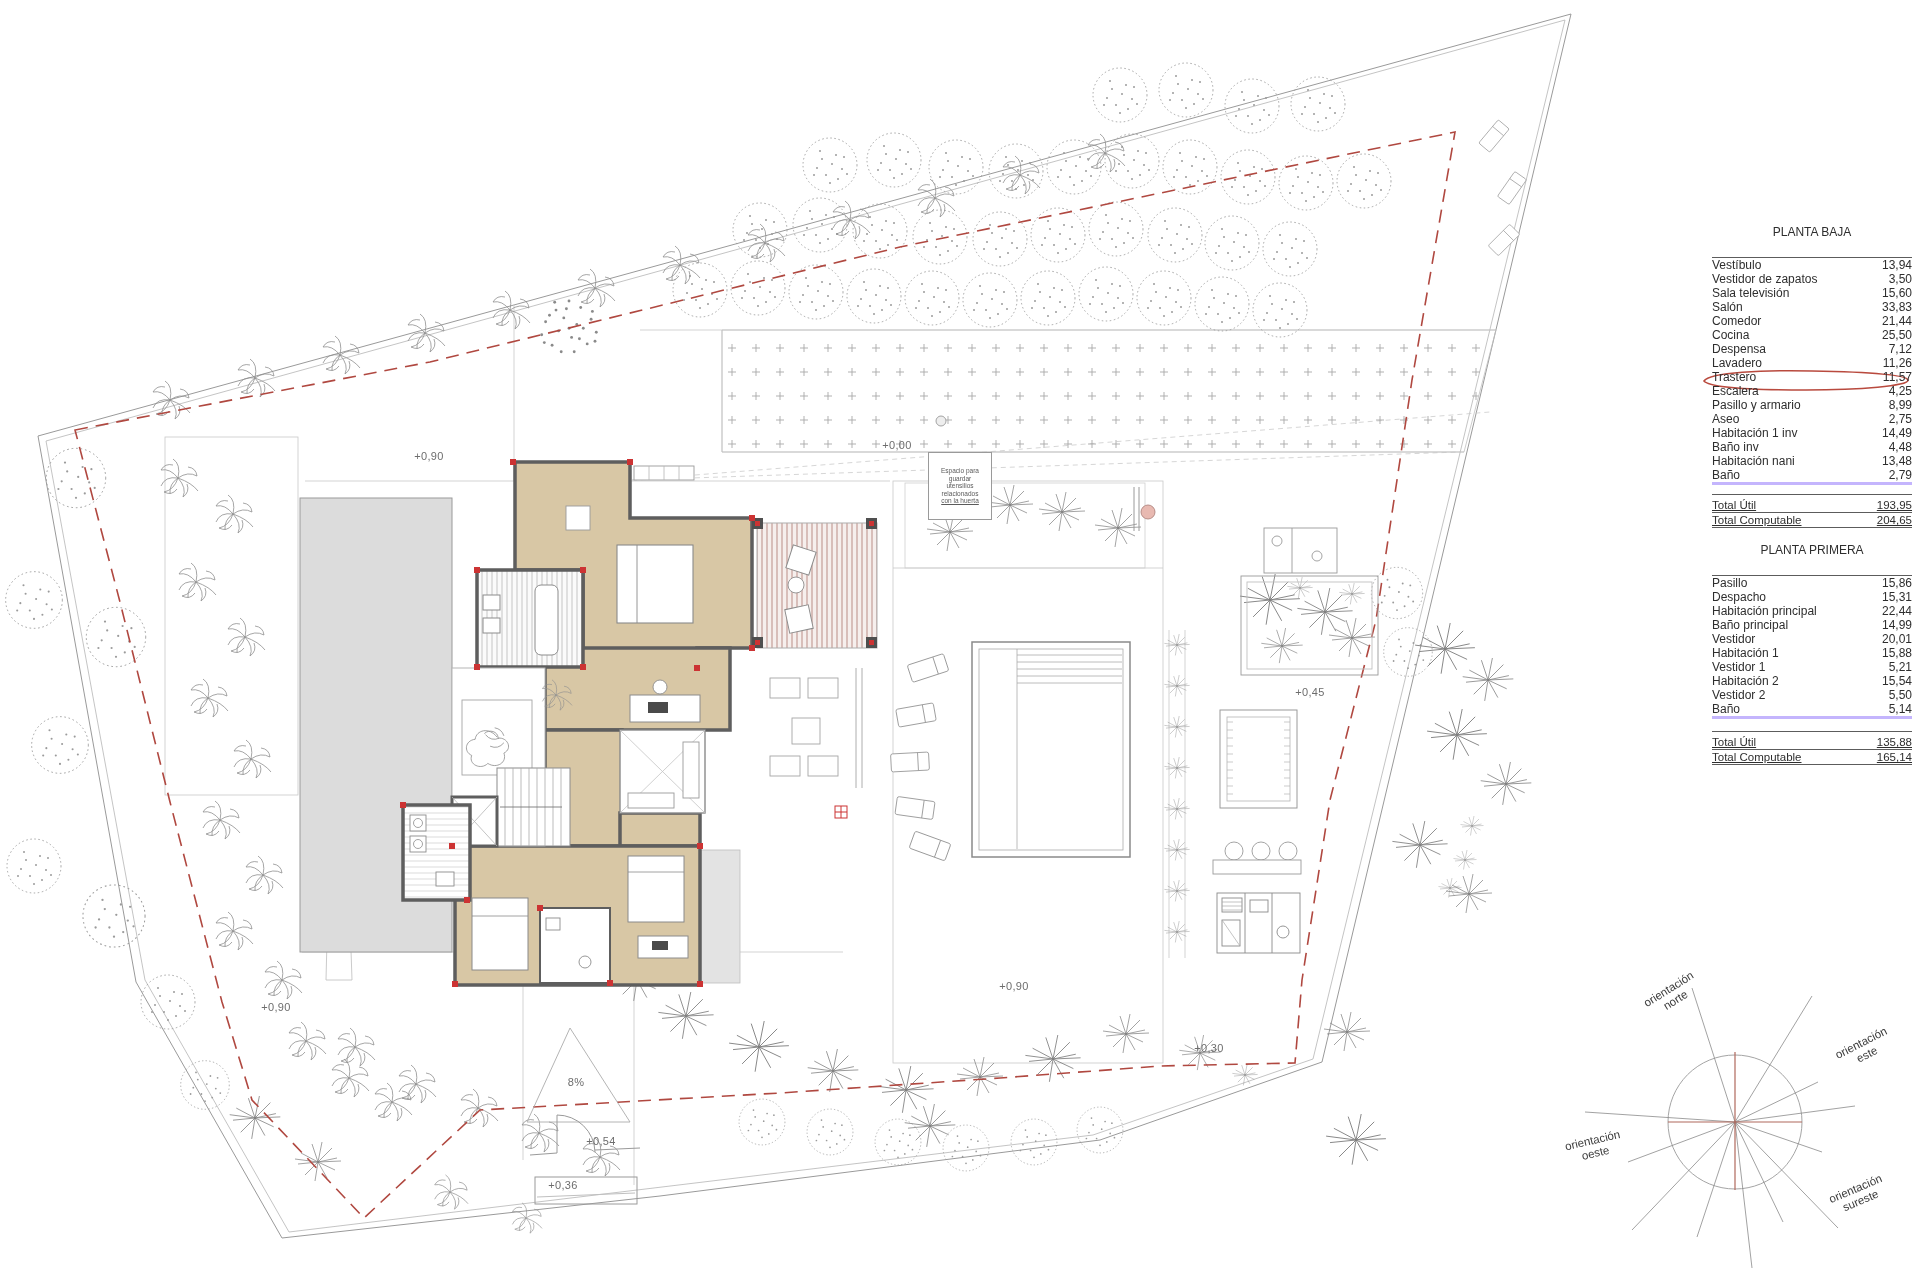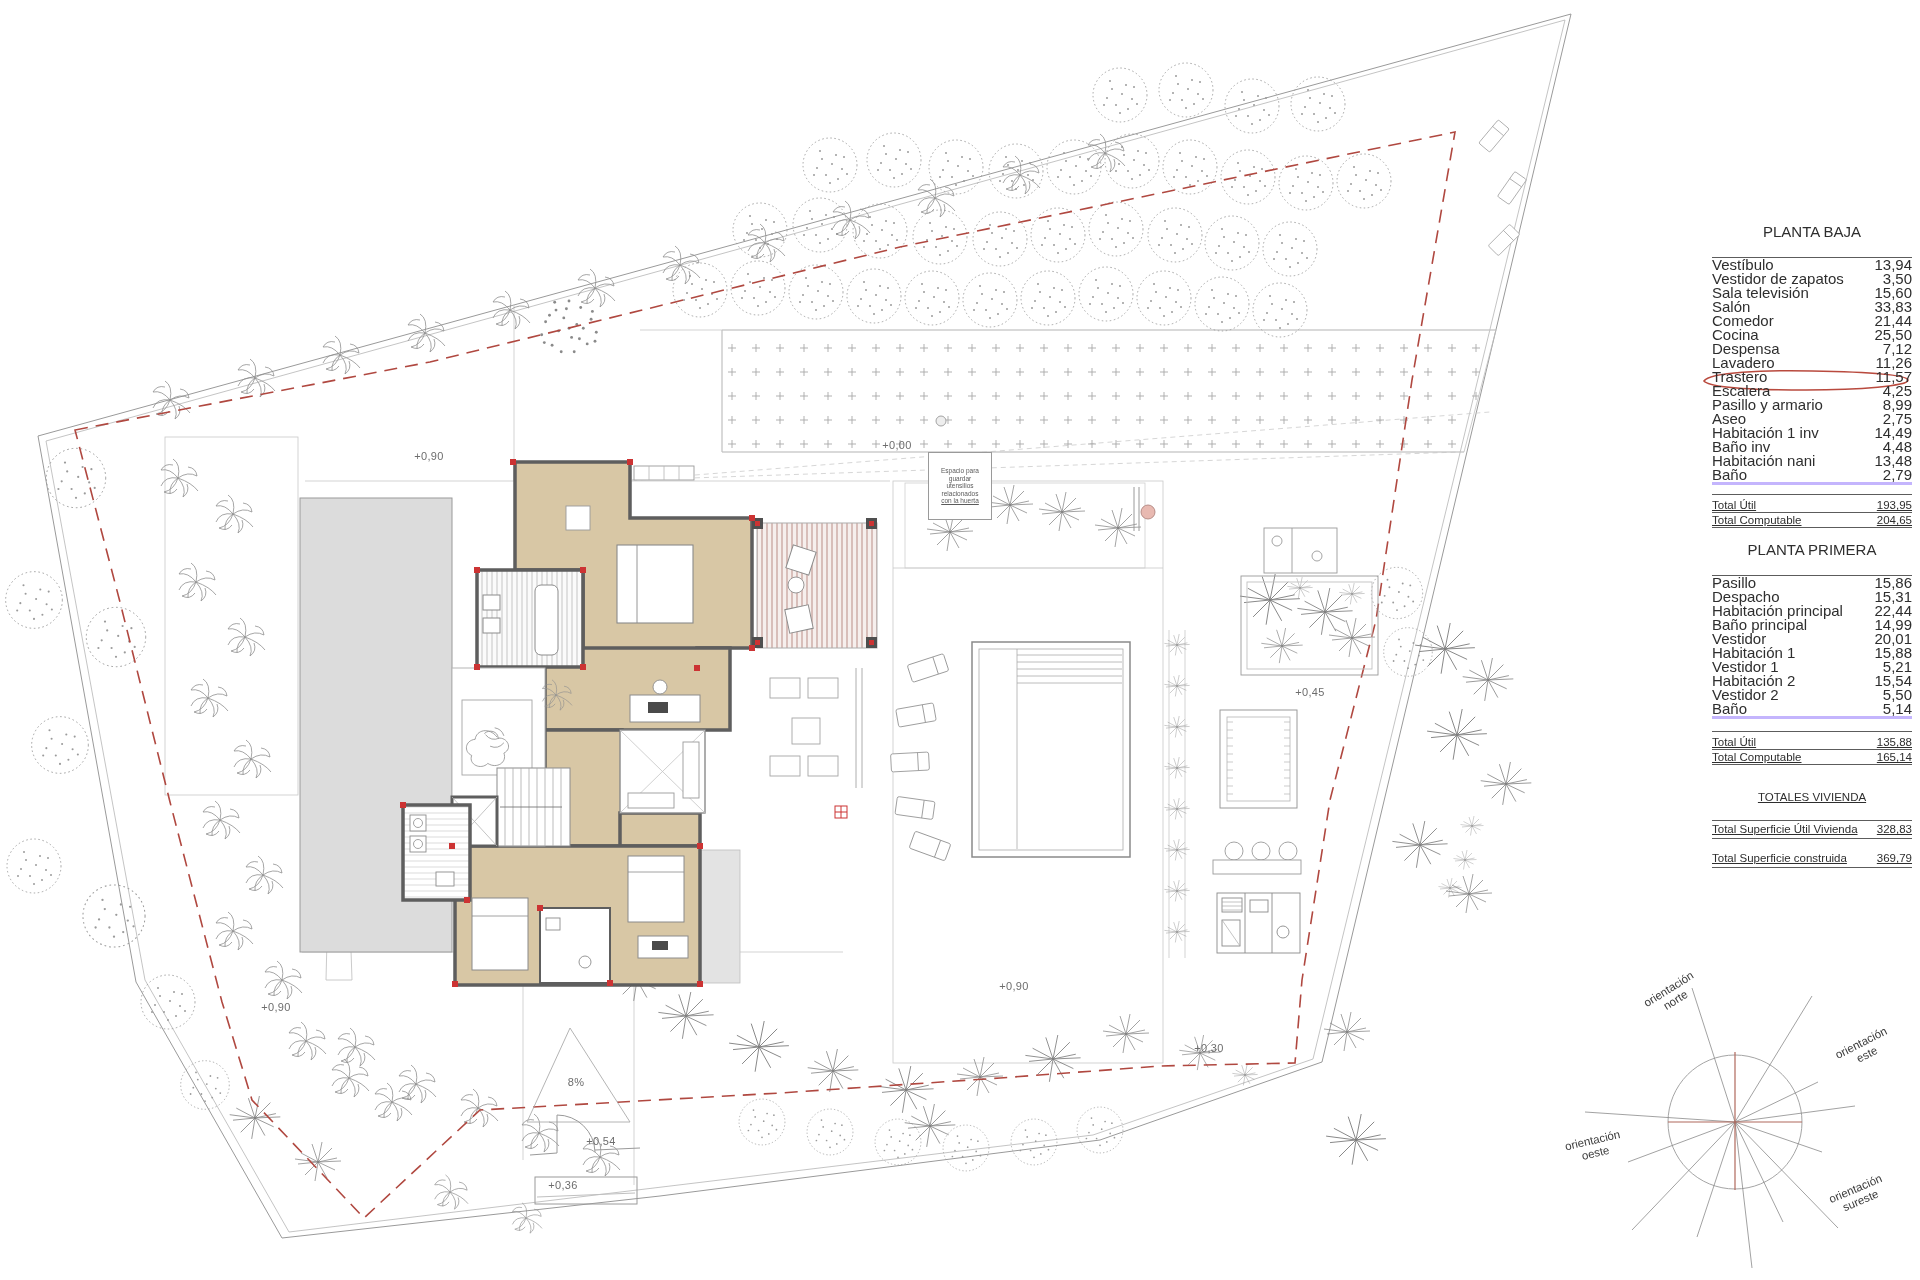--- a/index.html
+++ b/index.html
@@ -5,21 +5,21 @@
   html,body{margin:0;padding:0;width:1920px;height:1280px;overflow:hidden;background:#fff;}
   .stage{position:relative;width:1920px;height:1280px;background:#fff;font-family:"Liberation Sans",sans-serif;}
   svg.plan{position:absolute;left:0;top:0;}
   
   .lvl{position:absolute;transform:translate(-50%,-50%);font-size:11px;color:#6d6d6d;letter-spacing:.3px;white-space:nowrap;}
   
   .notebox{position:absolute;left:928px;top:452px;width:62px;height:66px;border:1px solid #9a9a9a;background:#fff;
            display:flex;flex-direction:column;justify-content:center;text-align:center;font-size:6.5px;line-height:7.6px;color:#5a5a5a;}
   .nb-line:last-child{text-decoration:underline;}
   
-  .tbl{position:absolute;left:1712px;width:200px;font-size:15px;color:#2e2e2e;}
+  .tbl{position:absolute;left:1712px;width:200px;font-size:12px;color:#2e2e2e;}
   .tbl .title{text-align:center;line-height:14px;}
   .tbl .rows{margin-top:18px;border-top:1px solid #5c5c5c;border-bottom:3px solid #c4b5fd;}
   .tbl .row{display:flex;justify-content:space-between;line-height:14px;}
   .tblock{position:absolute;left:1712px;width:200px;font-size:11.5px;color:#2e2e2e;text-decoration:underline;}
   .dline{height:3px;border-top:1px solid #5c5c5c;}
   .trow{display:flex;justify-content:space-between;line-height:14px;border-bottom:1px solid #5c5c5c;}
   .totrow1{display:flex;justify-content:space-between;line-height:17px;margin-top:16px;border-top:1px solid #5c5c5c;border-bottom:1px solid #5c5c5c;}
   .totrow2{display:flex;justify-content:space-between;line-height:17px;margin-top:11px;border-bottom:1px solid #5c5c5c;}
   
   .cmp{position:absolute;width:92px;text-align:center;font-size:11.5px;line-height:12.5px;color:#3c3c3c;}
@@ -661,31 +661,20 @@
         <span>Total Útil</span>
         <span>135,88</span>
       </div>
         <div class="trow">
         <span>Total Computable</span>
         <span>165,14</span>
       </div>
       </div>
   </div>
 
-  <div class="tblock" style="top:790px">
-    <div class="title" style="text-align:center;line-height:14px">TOTALES VIVIENDA</div>
-    <div class="totrow1">
-      <span>Total Superficie Útil Vivienda</span>
-      <span>328,83</span>
-    </div>
-    <div class="totrow2">
-      <span>Total Superficie construida</span>
-      <span>369,79</span>
-    </div>
-  </div>
 
   <div class="cmp cmp-norte">
     <div>orientación</div>
       <div>norte</div>
   </div>
   <div class="cmp cmp-este">
     <div>orientación</div>
       <div>este</div>
   </div>
   <div class="cmp cmp-oeste">

